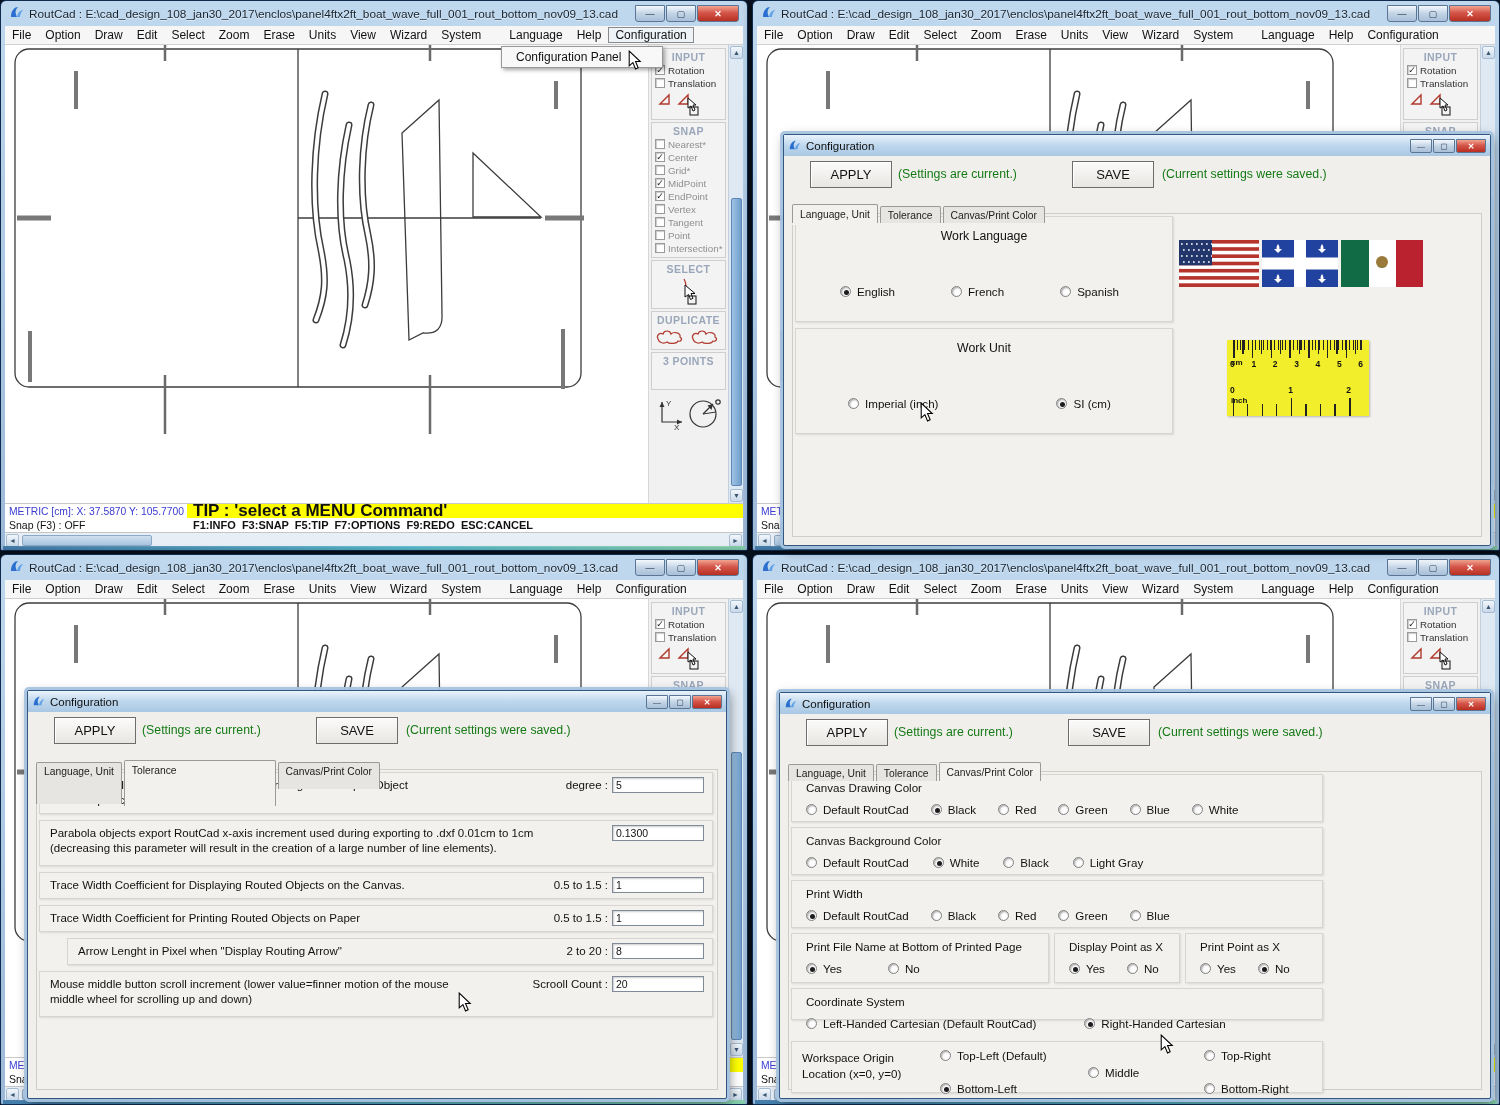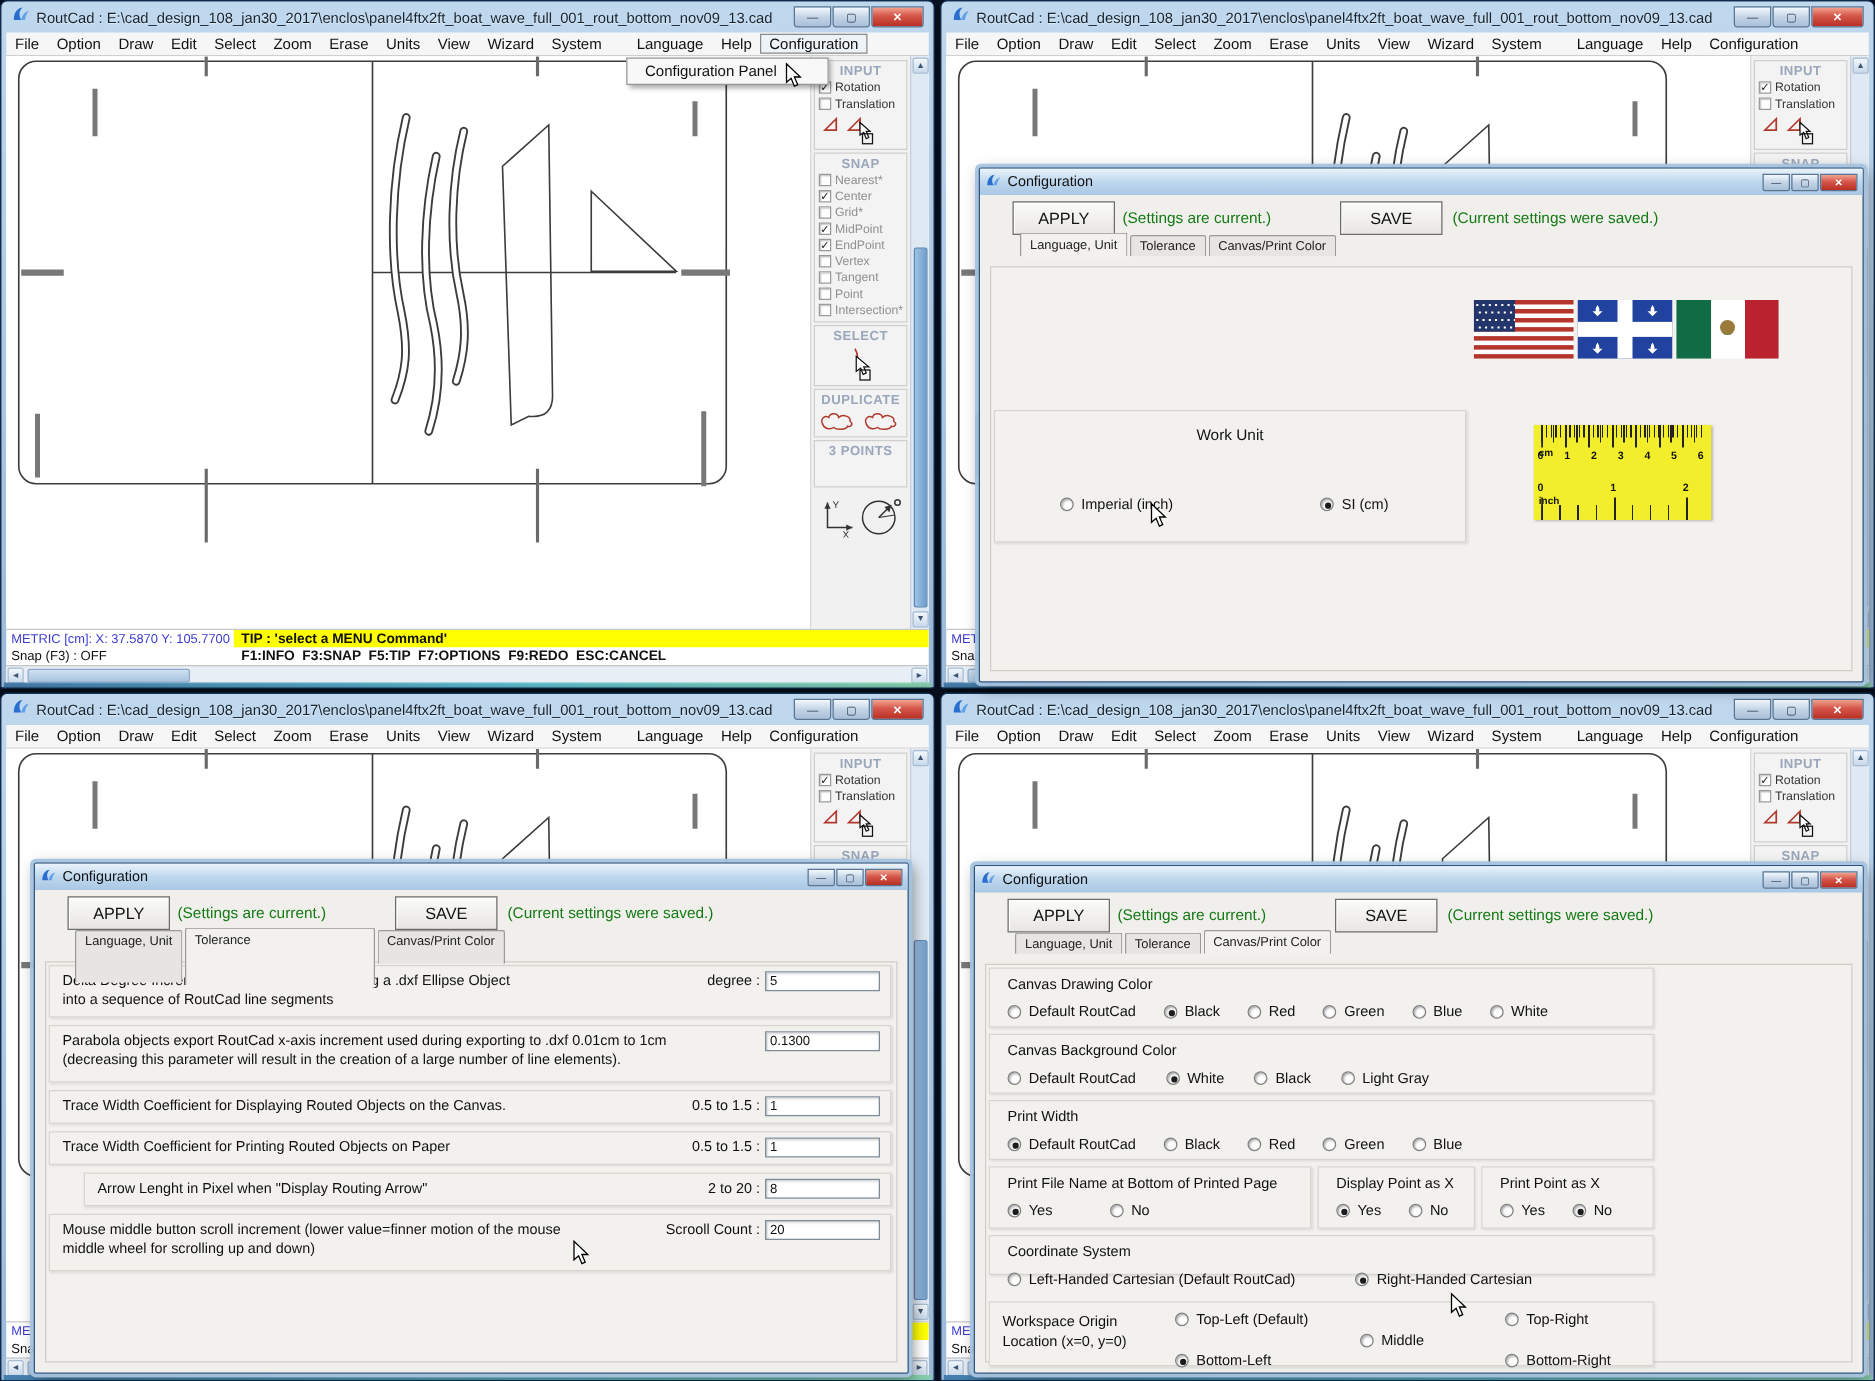--- a/index.html
+++ b/index.html
@@ -41,21 +41,21 @@
   .axesbox { border:none; background:none; display:flex; justify-content:space-between; padding:4px 3px 0; }
 
   
   .vscroll { width:15px; background:#dfe9f3; border-left:1px solid #c2cfdd; display:flex; flex-direction:column; }
   .sarrow { width:13px; height:13px; margin:1px; font-size:7px; line-height:12px; text-align:center; color:#3c5572;
             background:linear-gradient(#f2f7fb,#c9d9ea); border:1px solid #a7bcd2; border-radius:2px; }
   .vthumb { width:11px; margin:138px auto 2px; flex:1; background:linear-gradient(90deg,#9fc3e4,#6f9ecb); border:1px solid #5d87b4; border-radius:2px; }
   .statusbar { position:absolute; left:4px; right:4px; bottom:4px; height:43px; background:#fff; border-top:1px solid #c9c9c9; }
   .srow { display:flex; height:14px; align-items:center; overflow:hidden; }
   .scell.metric { width:182px; color:#3b3bd0; padding-left:4px; font-size:10.3px; white-space:nowrap; }
-  .scell.tip { flex:1; background:#ffff00; font-weight:bold; font-size:11px; padding-left:6px; white-space:nowrap; height:14px; line-height:14px; }
+  .scell.tip { flex:1; background:#ffff00; font-weight:bold; font-size:17px; padding-left:6px; white-space:nowrap; height:14px; line-height:14px; }
   .scell.snapst { width:182px; padding-left:4px; font-size:10.5px; white-space:nowrap; }
   .scell.fkeys { flex:1; font-weight:bold; font-size:11px; padding-left:6px; white-space:pre; }
   .hscroll { height:15px; background:#e8eef5; border-top:1px solid #c5c5c5; display:flex; align-items:center; }
   .hthumb { width:130px; height:11px; background:linear-gradient(#cfe0f0,#a9c4e0); border:1px solid #8aa8c8; margin:0 2px; border-radius:2px; }
   .hspace { flex:1; }
 
   
   .dropdown { position:absolute; left:500px; top:45px; width:162px; background:#f8f8f8; border:1px solid #979797;
               box-shadow:2px 2px 4px rgba(0,0,0,.35); z-index:30; }
   .dditem { padding:3px 6px 3px 14px; font-size:12px; }
@@ -67,21 +67,21 @@
   .dwb { width:22px; height:14px; font-size:8px; line-height:13px; text-align:center; color:#2b3d52;
          background:linear-gradient(#f4f9fd,#c3d4e6 50%,#a9c0d8); border:1px solid #5b7694; border-radius:0 0 2px 2px; }
   .dwb.close { width:30px; background:linear-gradient(#f3a490,#d4564a 45%,#b92f22); color:#fff; font-weight:bold; }
   .dlgbtns { margin-left:auto; display:flex; gap:1px; }
   .dlg-tool { position:relative; height:34px; margin:3px 8px 0; }
   .btn { position:absolute; top:2px; width:82px; height:27px; background:linear-gradient(#fbfbfa,#e8e6e2);
          border:1px solid #6d6d6d; box-shadow:inset 1px 1px 0 #fff; text-align:center; line-height:26px; font-size:13px; }
   .btn.apply { left:18px; } .btn.save { left:280px; }
   .gmsg { position:absolute; top:8px; color:#157a15; font-size:12.3px; white-space:nowrap; }
   .gmsg.apply { left:106px; } .gmsg.save { left:370px; }
-  .tabs { position:absolute; left:8px; top:53px; display:flex; height:19px; z-index:2;margin-left:24px; }
+  .tabs { position:absolute; left:8px; top:71px; display:flex; height:19px; z-index:2; }
   .tab { padding:3px 7px 0; font-size:10.3px; border:1px solid #9a9a9a; border-bottom:none; background:#e7e5e1;
          margin-right:2px; border-radius:2px 2px 0 0; color:#222; height:17px; }
   .tab.on { background:#f2f1ee; height:19px; margin-top:-2px; padding-top:4px; box-shadow:0 2px 0 #f2f1ee; }
   .dlg-body { position:absolute; left:8px; right:8px; top:78px; bottom:8px; border:1px solid #cfcdc8; background:#f2f1ee; }
   .gbox { position:absolute; border:1px solid #d8d5d0; background:#f2f1ee; box-shadow:1px 1px 2px rgba(0,0,0,.10); }
   .gtitle-c { text-align:center; padding-top:12px; font-size:12.3px; }
   .stitle { padding:6px 0 0 14px; font-size:11.6px; }
   .rrow { display:inline-flex; align-items:center; gap:6px; white-space:nowrap; }
   .radio { width:11px; height:11px; flex:0 0 11px; border-radius:50%; background:#fff; border:1px solid #808080;
            box-shadow:inset 1px 1px 2px rgba(0,0,0,.35); position:relative; }
@@ -559,20 +559,37 @@
     <span class="btn save">SAVE</span>
     <span class="gmsg save">(Current settings were saved.)</span>
   </div>
 
     <div class="tabs">
         <span class="tab item-0 on">Language, Unit</span>
         <span class="tab item-1">Tolerance</span>
         <span class="tab item-2">Canvas/Print Color</span>
       </div>
     <div class="dlg-body">
+      <div class="gbox gb-lang">
+        <div class="gtitle-c">Work Language</div>
+        <div class="srads">
+            <span class="rrow item-0 on">
+            <span class="radio"></span>
+            <span class="rlabel">English</span>
+          </span>
+            <span class="rrow item-1">
+            <span class="radio"></span>
+            <span class="rlabel">French</span>
+          </span>
+            <span class="rrow item-2">
+            <span class="radio"></span>
+            <span class="rlabel">Spanish</span>
+          </span>
+          </div>
+      </div>
       <div class="gbox gb-unit">
         <div class="gtitle-c">Work Unit</div>
         <div class="srads">
             <span class="rrow item-0">
             <span class="radio"></span>
             <span class="rlabel">Imperial (inch)</span>
           </span>
             <span class="rrow item-1 on">
             <span class="radio"></span>
             <span class="rlabel">SI (cm)</span>

